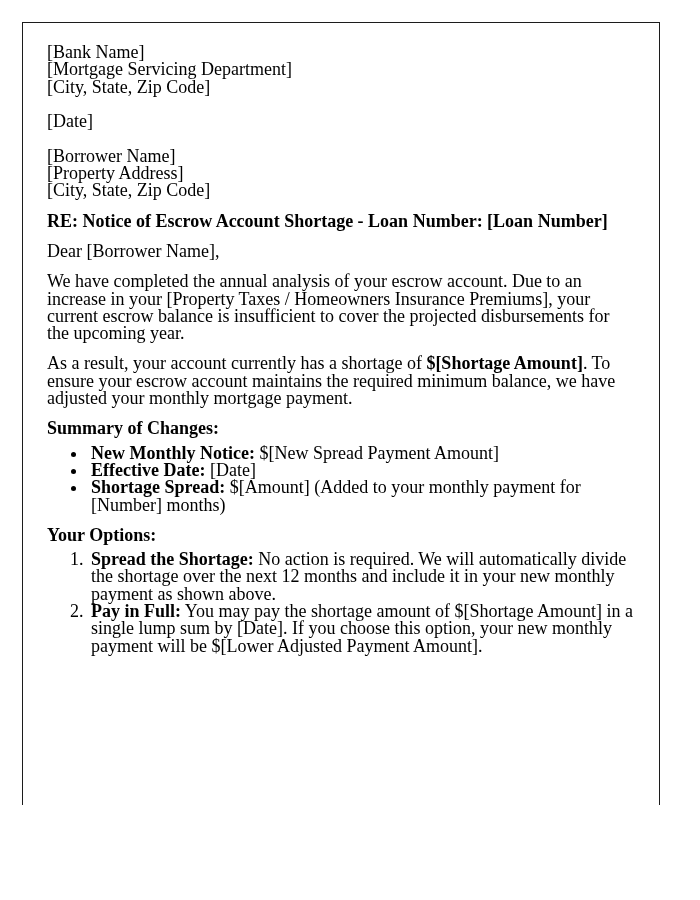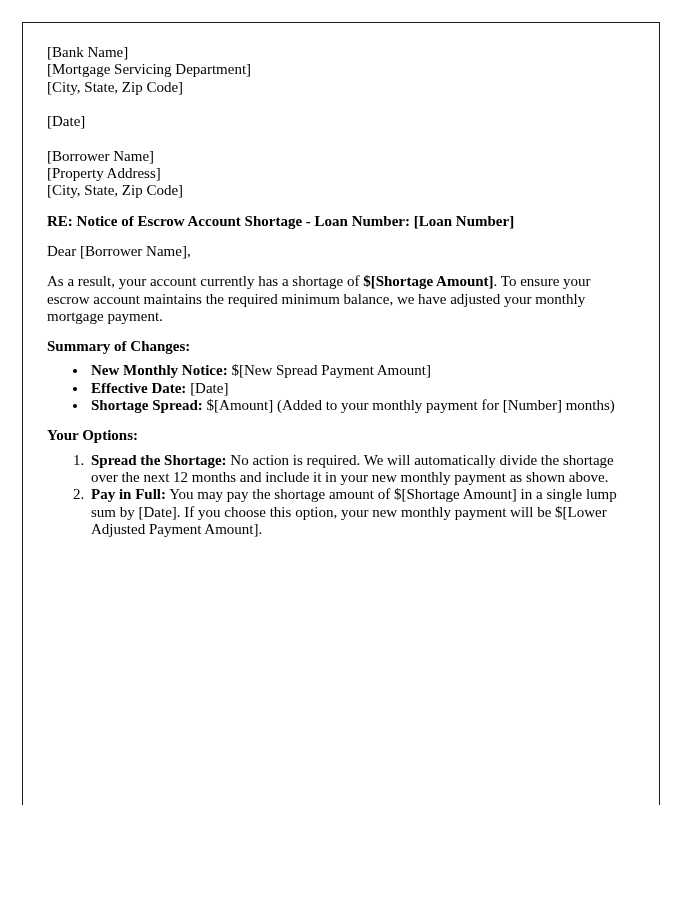--- a/index.html
+++ b/index.html
@@ -25,21 +25,21 @@
     border-right: 1.5px solid #1c1c1c;
     border-top: 1.5px solid #1c1c1c;
     border-bottom: none;
     box-sizing: border-box;
   }
   .letter {
     position: absolute;
     left: 47px;
     top: 44px;
     width: 586px;
-    font-size: 15px;
+    font-size: 18px;
     line-height: 17.3px;
     text-align: left;
   }
   .block {
     margin: 0 0 0 0;
   }
   .addr-line {
     display: block;
     white-space: nowrap;
   }
@@ -108,20 +108,21 @@
   <div class="block">
     <span class="addr-line">[Borrower Name]</span>
     <span class="addr-line">[Property Address]</span>
     <span class="addr-line">[City, State, Zip Code]</span>
   </div>
 
   <p class="subject">RE: Notice of Escrow Account Shortage - Loan Number: [Loan Number]</p>
 
   <p class="para">Dear [Borrower Name],</p>
 
+  <p class="para">We have completed the annual analysis of your escrow account. Due to an increase in your [Property Taxes / Homeowners Insurance Premiums], your current escrow balance is insufficient to cover the projected disbursements for the upcoming year.</p>
 
   <p class="para"><span>As a result, your account currently has a shortage of </span><b>$[Shortage Amount]</b><span>. To ensure your escrow account maintains the required minimum balance, we have adjusted your monthly mortgage payment.</span></p>
 
   <p class="heading">Summary of Changes:</p>
 
   <ul class="bullets">
     <li><b>New Monthly Notice:</b><span> $[New Spread Payment Amount]</span></li>
     <li><b>Effective Date:</b><span> [Date]</span></li>
     <li><b>Shortage Spread:</b><span> $[Amount] (Added to your monthly payment for [Number] months)</span></li>
   </ul>

